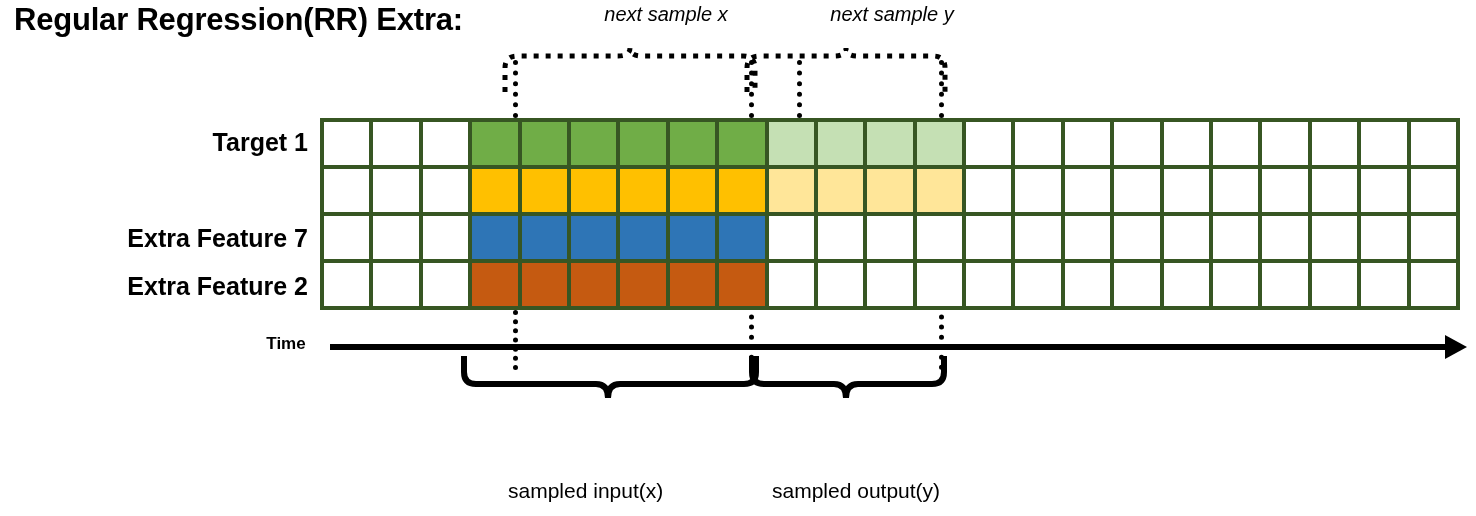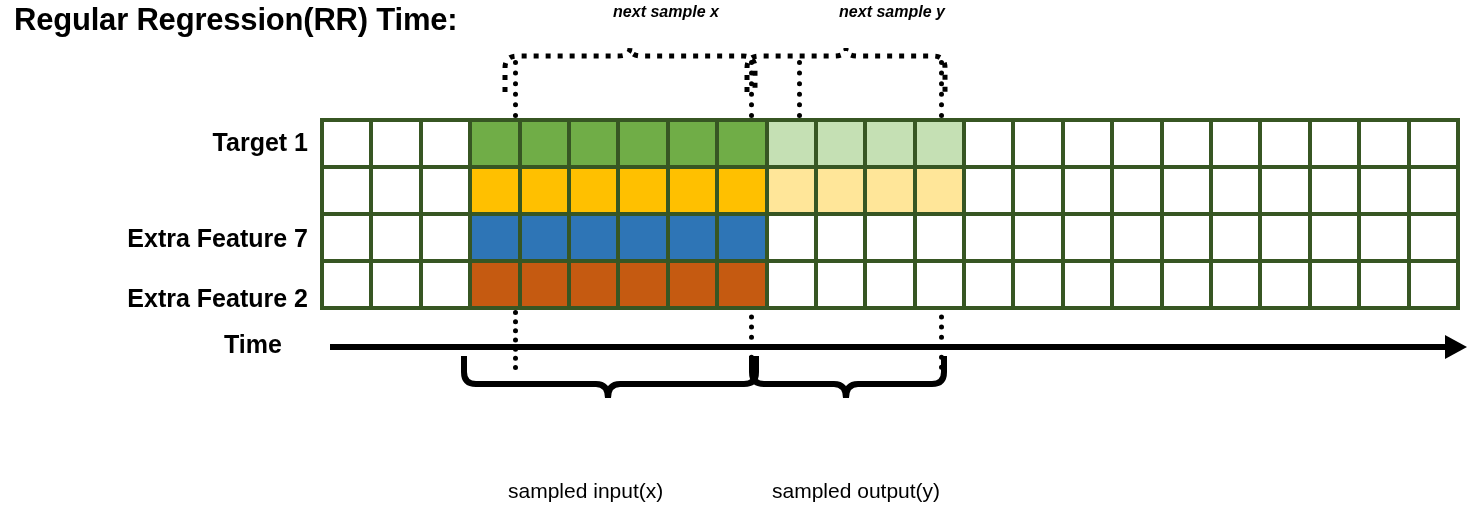--- a/index.html
+++ b/index.html
@@ -6,38 +6,38 @@
   body{width:1476px;height:516px;position:relative;overflow:hidden;
        font-family:"Liberation Sans",sans-serif;color:#000;}
   .stage{position:absolute;left:0;top:0;width:1476px;height:516px;}
 
   #page-title{
     position:absolute;left:14px;top:2px;
     font-size:31px;font-weight:700;letter-spacing:-0.2px;white-space:nowrap;
   }
 
   .top-label{
-    position:absolute;font-size:16px;font-style:italic;font-weight:700;
+    position:absolute;font-size:20px;font-style:italic;font-weight:400;
     white-space:nowrap;text-align:center;
   }
   #top-label-x{left:586px;top:3px;width:160px;}
   #top-label-y{left:812px;top:3px;width:160px;}
 
   .row-label{
     position:absolute;right:1168px;font-size:25px;font-weight:700;
     white-space:nowrap;text-align:left;height:48px;line-height:48px;
   }
   #row-label-0{top:118px;}
   #row-label-1{top:166px;}
   #row-label-2{top:214px;}
-  #row-label-3{top:274px;}
+  #row-label-3{top:262px;}
 
   #time-label{
-    position:absolute;left:224px;top:325px;width:100px;
-    font-size:25px;font-weight:700;text-align:left;line-height:38px;
+    position:absolute;left:236px;top:325px;width:100px;
+    font-size:17px;font-weight:700;text-align:center;line-height:38px;
   }
 
   
   #grid{
     position:absolute;left:320px;top:118px;width:1140px;height:192px;
     background:#375623;
     display:grid;
     grid-template-columns:repeat(23,1fr);
     grid-template-rows:repeat(4,1fr);
     gap:4px;
@@ -88,21 +88,21 @@
   }
   #ann-x{left:508px;top:423px;}
   #ann-y{left:772px;top:423px;}
   .ann .l1{display:block;}
 </style>
 </head>
 <body>
 
 <div class="stage">
 
-  <div id="page-title">Regular Regression(RR) Time:</div>
+  <div id="page-title">Regular Regression(RR) Extra:</div>
 
   <div class="top-label" id="top-label-x">next sample x</div>
   <div class="top-label" id="top-label-y">next sample y</div>
 
   <div class="brace" id="brace-top-x">
     <svg width="260" height="48" viewBox="0 0 260 48">
       <path d="M5,46 L5,22 Q5,10 17,10 L118,10 Q130,10 130,2 Q130,10 142,10 L243,10 Q255,10 255,22 L255,46" fill="none" stroke="#000" stroke-width="5" stroke-dasharray="5 7" stroke-linecap="butt"></path>
     </svg>
   </div>
   <div class="brace" id="brace-top-y">

